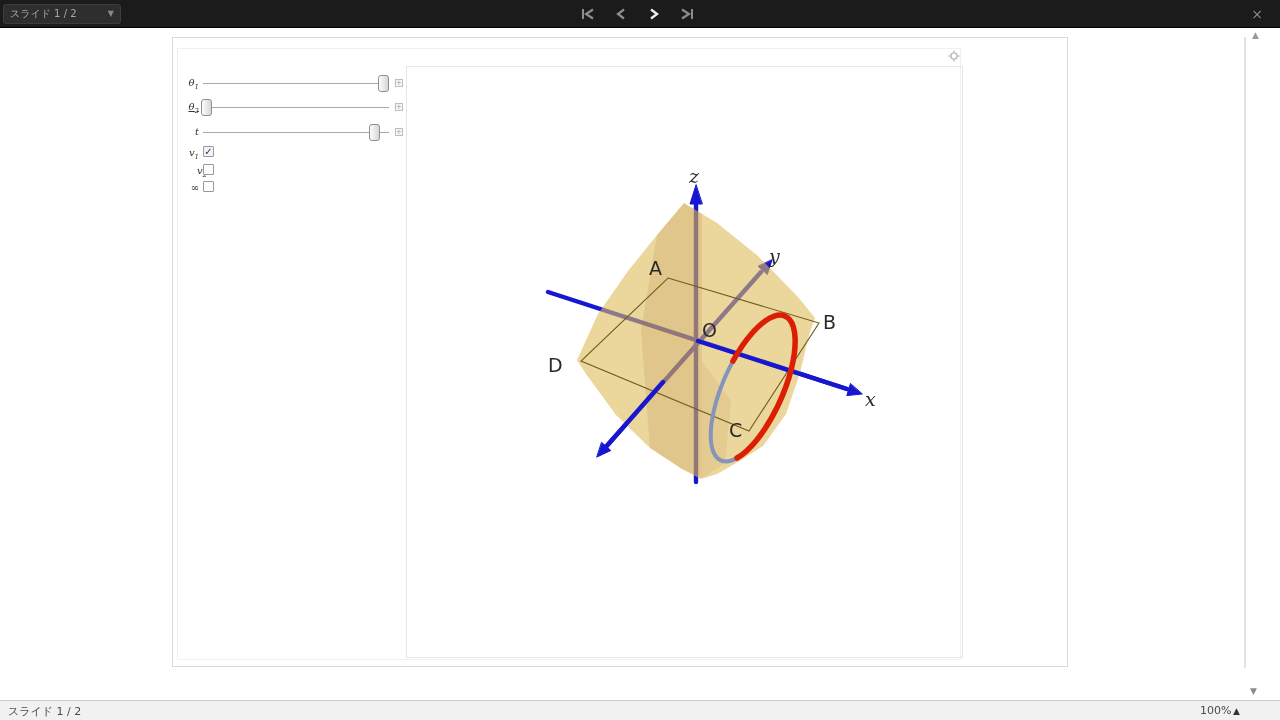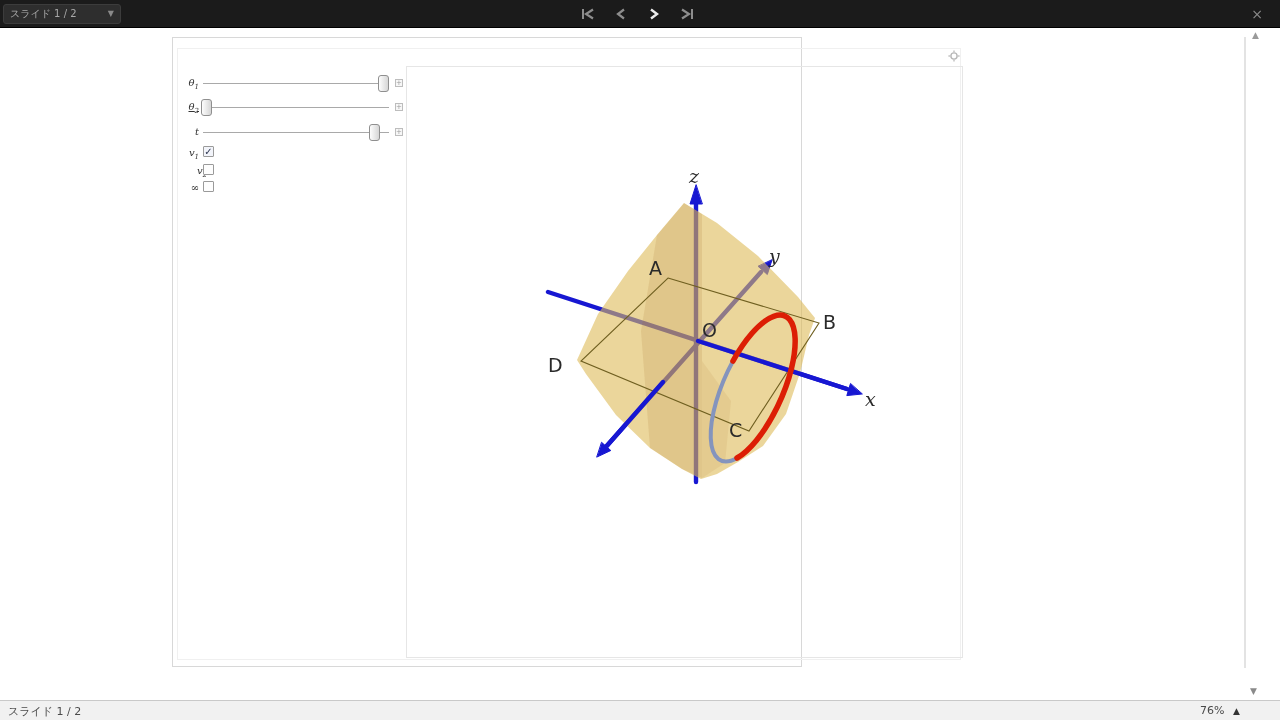--- a/index.html
+++ b/index.html
@@ -16,21 +16,21 @@
   .slide-select .caret { color:#8a8a8a; font-size:8px; }
   .navbar { position:absolute; left:578px; top:3px; height:22px; display:flex; gap:13px; align-items:center; }
   .navbtn { width:20px; height:18px; display:flex; align-items:center; justify-content:center;
     color:#8d8d8d; cursor:pointer; }
   .navbtn.bright { color:#ececec; }
   .closebtn { position:absolute; left:1248px; top:5px; width:18px; height:18px;
     color:#8a8a8a; font-size:14px; line-height:18px; text-align:center; cursor:pointer; }
 
   
   .workarea { position:absolute; left:0; top:28px; width:1280px; height:672px; background:#ffffff; }
-  .slide { position:absolute; left:172px; top:9px; width:630px; height:630px;
+  .slide { position:absolute; left:172px; top:9px; width:896px; height:630px;
     background:#ffffff; border:1px solid #d8d8d8; }
   .manip-frame { position:absolute; left:4px; top:10px; width:784px; height:612px;
     border:1px solid #f0f0f0; }
   .graphic-frame { position:absolute; left:233px; top:28px; width:557px; height:592px;
     border:1px solid #e6e6e6; }
   .gear { position:absolute; left:775px; top:12px; width:12px; height:12px; cursor:pointer; }
 
   
   .ctl-label { position:absolute; width:26px; text-align:right; font-size:10px; color:#333;
     font-family:"DejaVu Serif",serif; font-style:italic; }
@@ -219,15 +219,15 @@
     </svg>
   </div>
 
   <div class="sb-line"></div>
   <div class="sb-up">▲</div>
   <div class="sb-down">▼</div>
 </div>
 
 <div class="statusbar">
   <span class="status-left">スライド 1 / 2</span>
-  <span class="status-zoom">76%</span>
+  <span class="status-zoom">100%</span>
   <span class="zoom-caret">▲</span>
 </div>
 
 </body></html>

